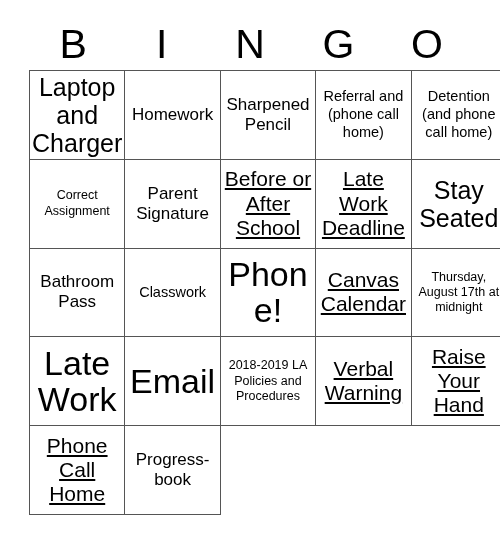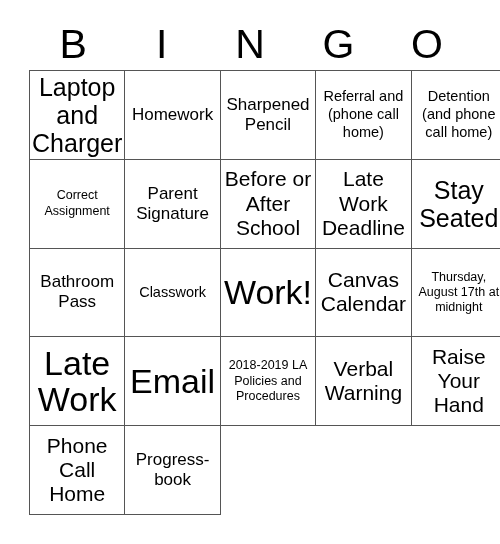--- a/index.html
+++ b/index.html
@@ -72,21 +72,21 @@
     width: 100%;
     line-height: 1.12;
     color: #000000;
     word-wrap: break-word;
     font-family: "Liberation Sans", sans-serif;
   }
   
   .sz-xs  { font-size: 12.5px; line-height: 1.22; }
   .sz-s   { font-size: 14.5px; line-height: 1.22; }
   .sz-m   { font-size: 17px;   line-height: 1.18; }
-  .sz-l   { font-size: 21px;   line-height: 1.15; }
+  .sz-l   { font-size: 21px;   line-height: 1.15; text-decoration: underline; }
   .sz-xl  { font-size: 25px;   line-height: 1.12; }
   .sz-xxl { font-size: 34px;   line-height: 1.08; }
 </style>
 </head>
 <body>
 
 <div id="card">
 
   <div id="bingo-header">
     <div class="header-letter">B</div>
@@ -127,21 +127,21 @@
       <div class="bingo-cell">
         <span class="cell-text sz-xl">Stay Seated</span>
       </div>
       <div class="bingo-cell">
         <span class="cell-text sz-m">Bathroom Pass</span>
       </div>
       <div class="bingo-cell">
         <span class="cell-text sz-s">Classwork</span>
       </div>
       <div class="bingo-cell">
-        <span class="cell-text sz-xxl">Work!</span>
+        <span class="cell-text sz-xxl">Phone!</span>
       </div>
       <div class="bingo-cell">
         <span class="cell-text sz-l">Canvas Calendar</span>
       </div>
       <div class="bingo-cell">
         <span class="cell-text sz-xs">Thursday, August 17th at midnight</span>
       </div>
       <div class="bingo-cell">
         <span class="cell-text sz-xxl">Late Work</span>
       </div>

